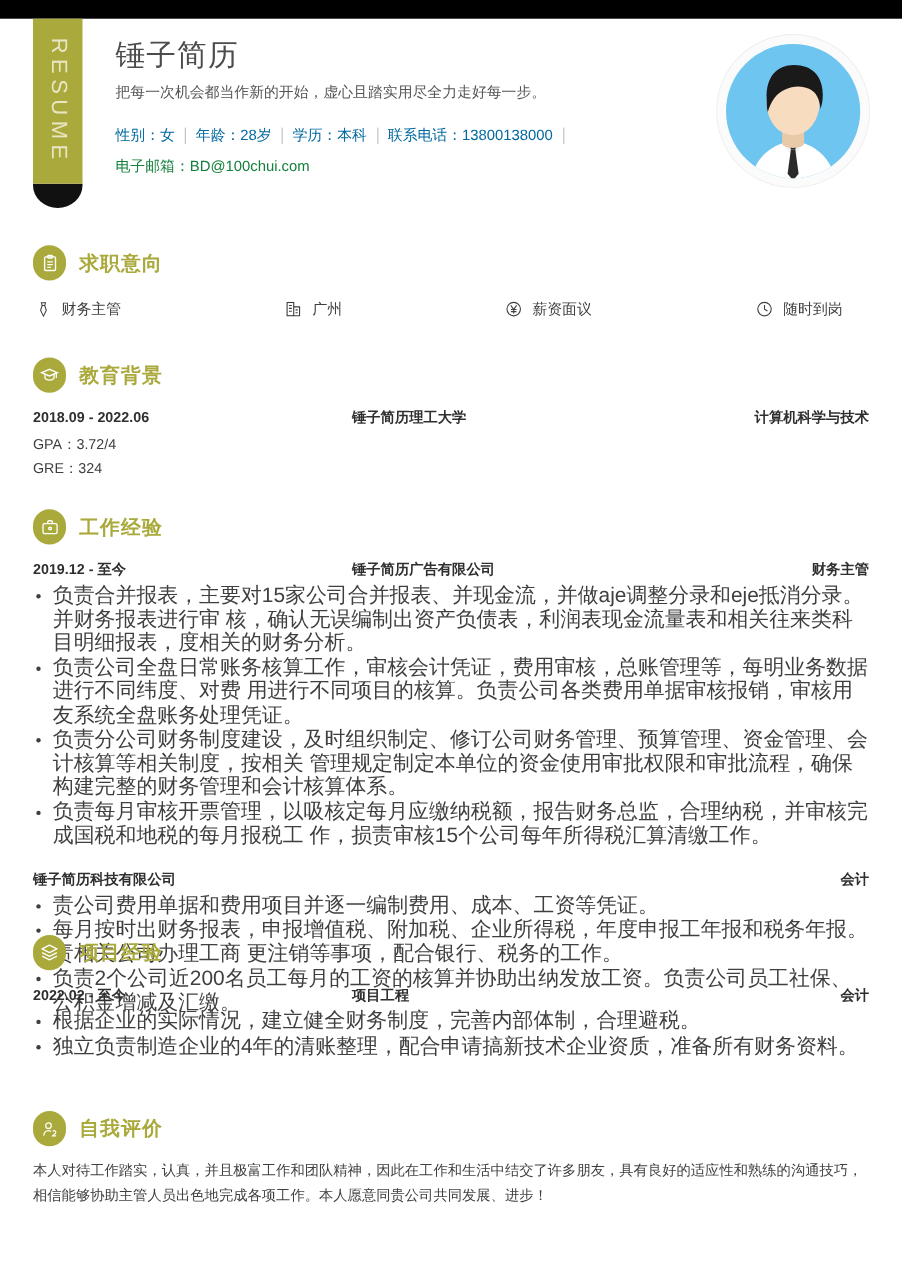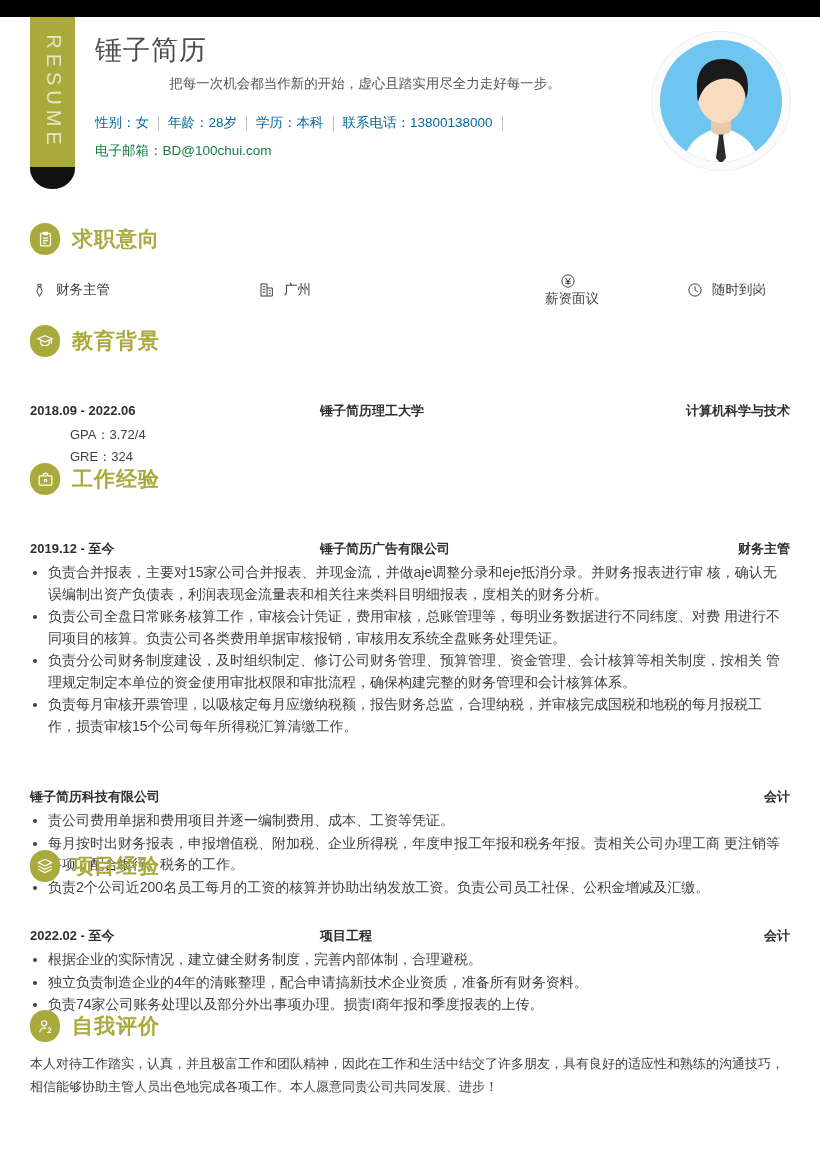--- a/index.html
+++ b/index.html
@@ -67,38 +67,37 @@
     width: 45px;
     height: 22px;
     background: #111111;
     border-bottom-left-radius: 24px 22px;
     border-bottom-right-radius: 24px 22px;
     z-index: 2;
   }
 
   .header-info {
     position: absolute;
-    left: 95px;
+    left: 105px;
     top: 16px;
     width: 540px;
   }
   .name {
     font-size: 27px;
     color: #4c4c4c;
     font-weight: 400;
     line-height: 34px;
     margin: 0 0 7px 0;
     letter-spacing: 1px;
   }
   .motto {
     font-size: 13.5px;
     color: #555;
     line-height: 20px;
     margin: 0 0 16px 0;
-    text-align: center;
   }
   .meta-line {
     font-size: 13.5px;
     color: #0369a1;
     line-height: 26px;
     display: flex;
     flex-wrap: wrap;
     align-items: center;
   }
   .meta-item { white-space: nowrap; }
@@ -149,21 +148,21 @@
     border-radius: 50% / 46%;
     background: #a9a93c;
     display: flex;
     align-items: center;
     justify-content: center;
     flex: 0 0 auto;
   }
   .sec-icon svg { display: block; }
   .sec-title {
     margin-left: 12px;
-    font-size: 21px;
+    font-size: 18px;
     font-weight: bold;
     color: #a9a93c;
     letter-spacing: 1px;
   }
 
   
   .intent-row {
     display: flex;
     align-items: center;
     margin-top: 16px;
@@ -178,52 +177,51 @@
     width: 18px;
     height: 18px;
     margin-right: 8px;
     flex: 0 0 auto;
     display: flex;
     align-items: center;
     justify-content: center;
   }
   .intent-item:nth-child(1) { width: 228px; }
   .intent-item:nth-child(2) { width: 200px; }
-  .intent-item:nth-child(3) { width: 228px; flex-direction: column; }
+  .intent-item:nth-child(3) { width: 228px; }
 
   
   .entry-head {
     display: flex;
     align-items: baseline;
     font-size: 13px;
     font-weight: bold;
     color: #2f2f2f;
     margin-top: 13px;
     margin-bottom: 4px;
   }
   .eh-date { width: 290px; flex: 0 0 auto; }
   .eh-org  { flex: 1 1 auto; text-align: left; }
-  .eh-role { width: 160px; flex: 0 0 auto; text-align: right; margin-top: 31px; }
+  .eh-role { width: 160px; flex: 0 0 auto; text-align: right; }
 
   .subline {
     font-size: 13px;
     color: #3f3f3f;
     line-height: 22px;
-    margin-left: 40px;
   }
 
   ul.bullets {
     list-style: none;
     margin: 2px 0 0 0;
     padding: 0;
   }
   ul.bullets li {
     position: relative;
     padding-left: 18px;
-    font-size: 14px;
+    font-size: 19px;
     line-height: 21.5px;
     color: #3f3f3f;
     margin-bottom: 1px;
   }
   ul.bullets li::before {
     content: "";
     position: absolute;
     left: 3px;
     top: 9px;
     width: 4px;
@@ -432,21 +430,20 @@
     </div>
     <div>
       <div class="entry-head">
         <span class="eh-date">2022.02 - 至今</span>
         <span class="eh-org">项目工程</span>
         <span class="eh-role">会计</span>
       </div>
       <ul class="bullets">
         <li>根据企业的实际情况，建立健全财务制度，完善内部体制，合理避税。</li>
         <li>独立负责制造企业的4年的清账整理，配合申请搞新技术企业资质，准备所有财务资料。</li>
-        <li>负责74家公司账务处理以及部分外出事项办理。损责I商年报和季度报表的上传。</li>
       </ul>
     </div>
   </div>
 
   <div class="section" style="top:1009px;">
     <div class="sec-head">
       <span class="sec-icon">
         <svg width="17" height="17" viewBox="0 0 24 24" fill="none" stroke="#ffffff" stroke-width="1.6">
           <circle cx="10" cy="7.5" r="3.6"></circle>
           <path d="M4 20.5 c0 -4 2.8 -6.6 6 -6.6 c1.2 0 2.3 0.4 3.2 1"></path>

